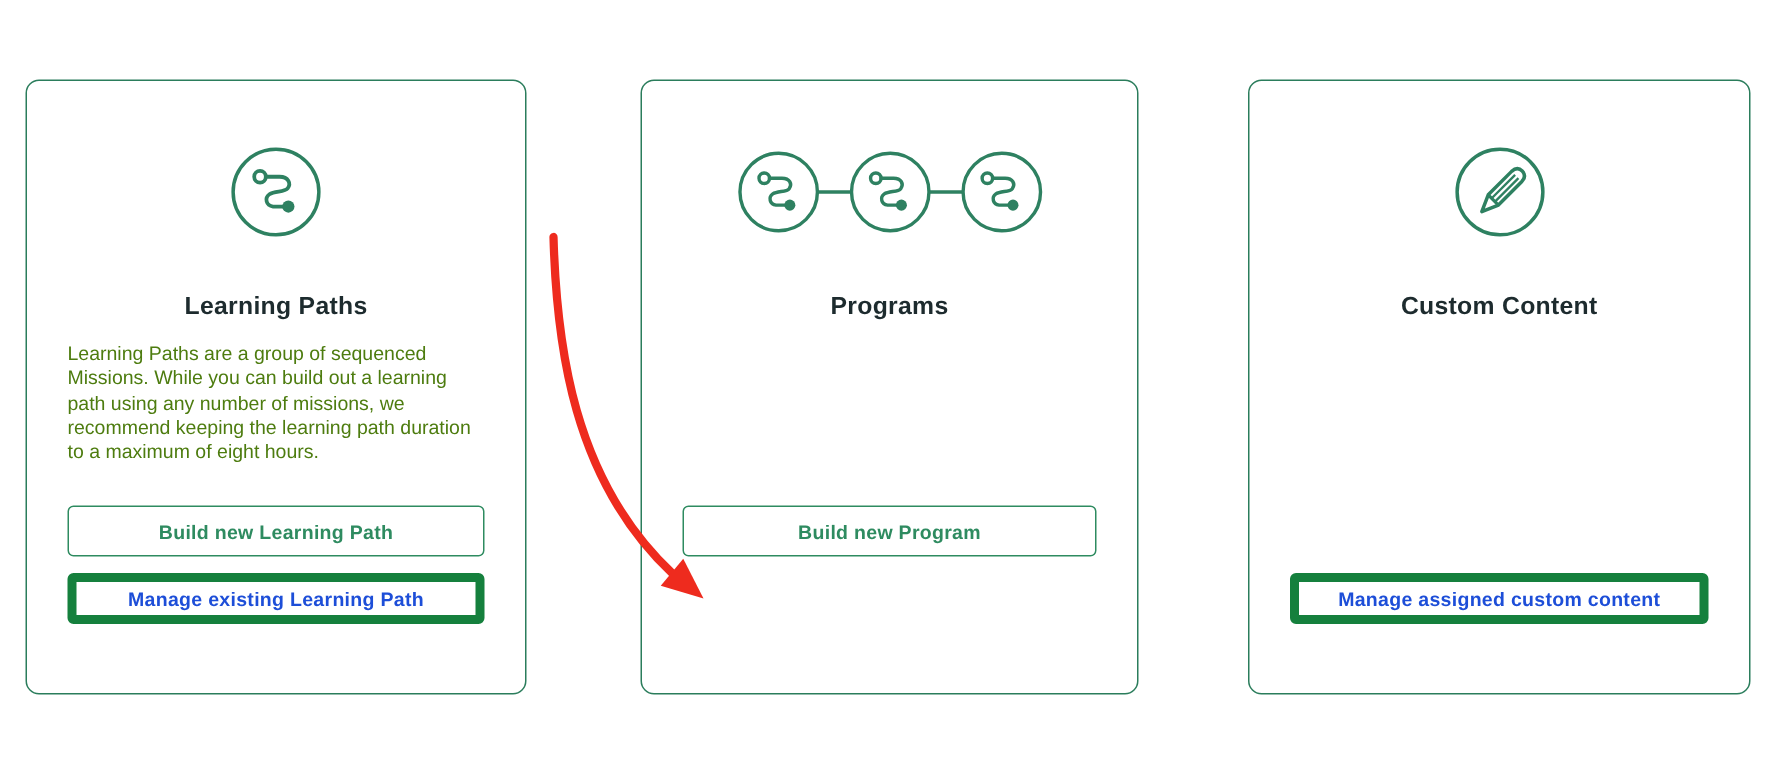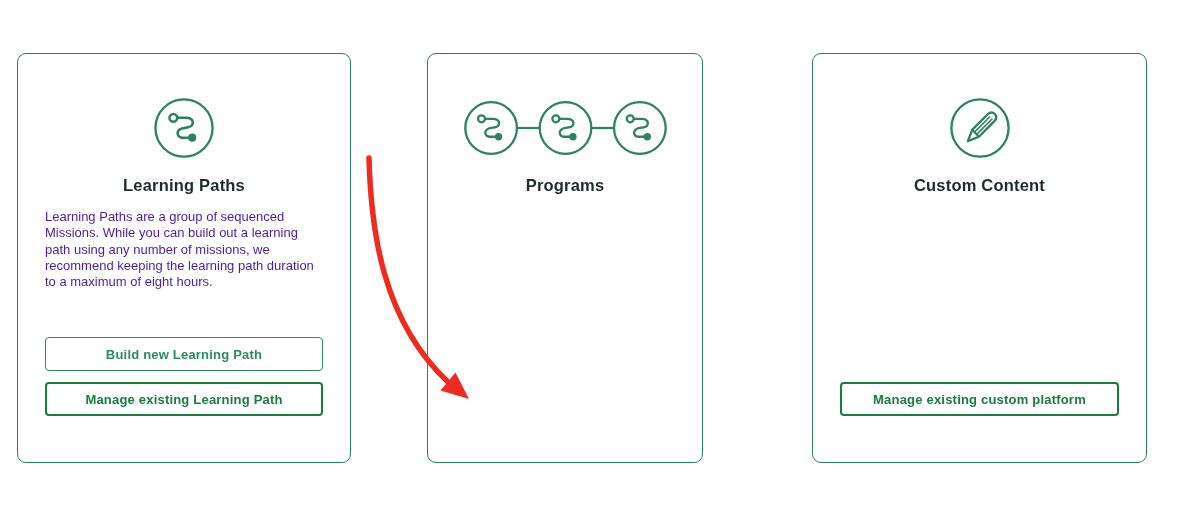--- a/index.html
+++ b/index.html
@@ -14,44 +14,44 @@
   .card {
     position: absolute;
     top: 53px;
     height: 410px;
     box-sizing: border-box;
     background: #ffffff;
     border: 1px solid #2b7d5c;
     border-radius: 9px;
   }
   #card-learning-paths { left: 17px;  width: 334px; }
-  #card-programs       { left: 427px; width: 276px; }
-  #card-custom-content { left: 812px; width: 335px; }
+  #card-programs       { left: 427px; width: 332px; }
+  #card-custom-content { left: 832px; width: 335px; }
 
   .icon-row {
     height: 62px;
     margin-top: 43px;
     display: flex;
     align-items: center;
     justify-content: center;
     color: #2e8161;
   }
   .card-title {
-    margin-top: 17px;
+    margin-top: 36px;
     text-align: center;
     font-size: 16.5px;
     font-weight: 700;
     color: #1d2b2e;
     letter-spacing: 0.2px;
   }
   .card-desc {
     margin: 11px 27px 0 27px;
     font-size: 13px;
     line-height: 16.4px;
-    color: #4c1d95;
+    color: #4d7c0f;
     text-align: left;
   }
   .btn {
     position: absolute;
     left: 27px;
     right: 27px;
     height: 34px;
     display: flex;
     align-items: center;
     justify-content: center;
@@ -66,22 +66,22 @@
     box-sizing: border-box;
     margin-top: 42px;
   }
   .btn-primary {
     bottom: 91px;
     border: 1px solid #2e8b60;
     color: #2e8b60;
   }
   .btn-secondary {
     bottom: 46px;
-    border: 2px solid #15803d;
-    color: #15803d;
+    border: 6px solid #15803d;
+    color: #1d4ed8;
   }
   #arrow-overlay {
     position: absolute;
     left: 0; top: 0;
     width: 1190px;
     height: 519px;
     pointer-events: none;
     z-index: 5;
   }
   .defs-holder { position: absolute; width: 0; height: 0; overflow: hidden; }
@@ -123,32 +123,33 @@
       <use href="#squiggle-inner"></use>
       <g transform="translate(85,0)">
           <use href="#squiggle-inner"></use>
         </g>
       <g transform="translate(170,0)">
           <use href="#squiggle-inner"></use>
         </g>
     </svg>
   </div>
   <h2 class="card-title">Programs</h2>
+  <button class="btn btn-primary">Build new Program</button>
 </section>
 
 <section class="card" id="card-custom-content">
   <div class="icon-row">
     <svg width="62" height="62" viewBox="0 0 64 64">
       <circle cx="32" cy="32" r="29.5" fill="none" stroke="currentColor" stroke-width="2.4"></circle>
       <path d="M19.5 45.5 L23.9 33.9 L40 17.8 Q44 14.2 47.3 17.6 Q50.6 21 46.9 24.9 L30.9 41 Z" fill="none" stroke="currentColor" stroke-width="2.4" stroke-linejoin="round"></path>
       <line x1="23.9" y1="33.9" x2="30.9" y2="41" stroke="currentColor" stroke-width="2.2"></line>
       <line x1="26.3" y1="36.3" x2="42.4" y2="20.2" stroke="currentColor" stroke-width="1.6"></line>
       <line x1="28.6" y1="38.6" x2="44.7" y2="22.5" stroke="currentColor" stroke-width="1.6"></line>
     </svg>
   </div>
   <h2 class="card-title">Custom Content</h2>
-  <button class="btn btn-secondary">Manage existing custom platform</button>
+  <button class="btn btn-secondary">Manage assigned custom content</button>
 </section>
 
 <svg id="arrow-overlay" viewBox="0 0 1190 519">
   <path d="M 369 158 C 371 230 382 320 448 382" fill="none" stroke="#ee2b1e" stroke-width="5.5" stroke-linecap="round"></path>
   <polygon points="469,399 440.5,390.5 455.5,372.5" fill="#ee2b1e"></polygon>
 </svg>
 
 </body></html>

